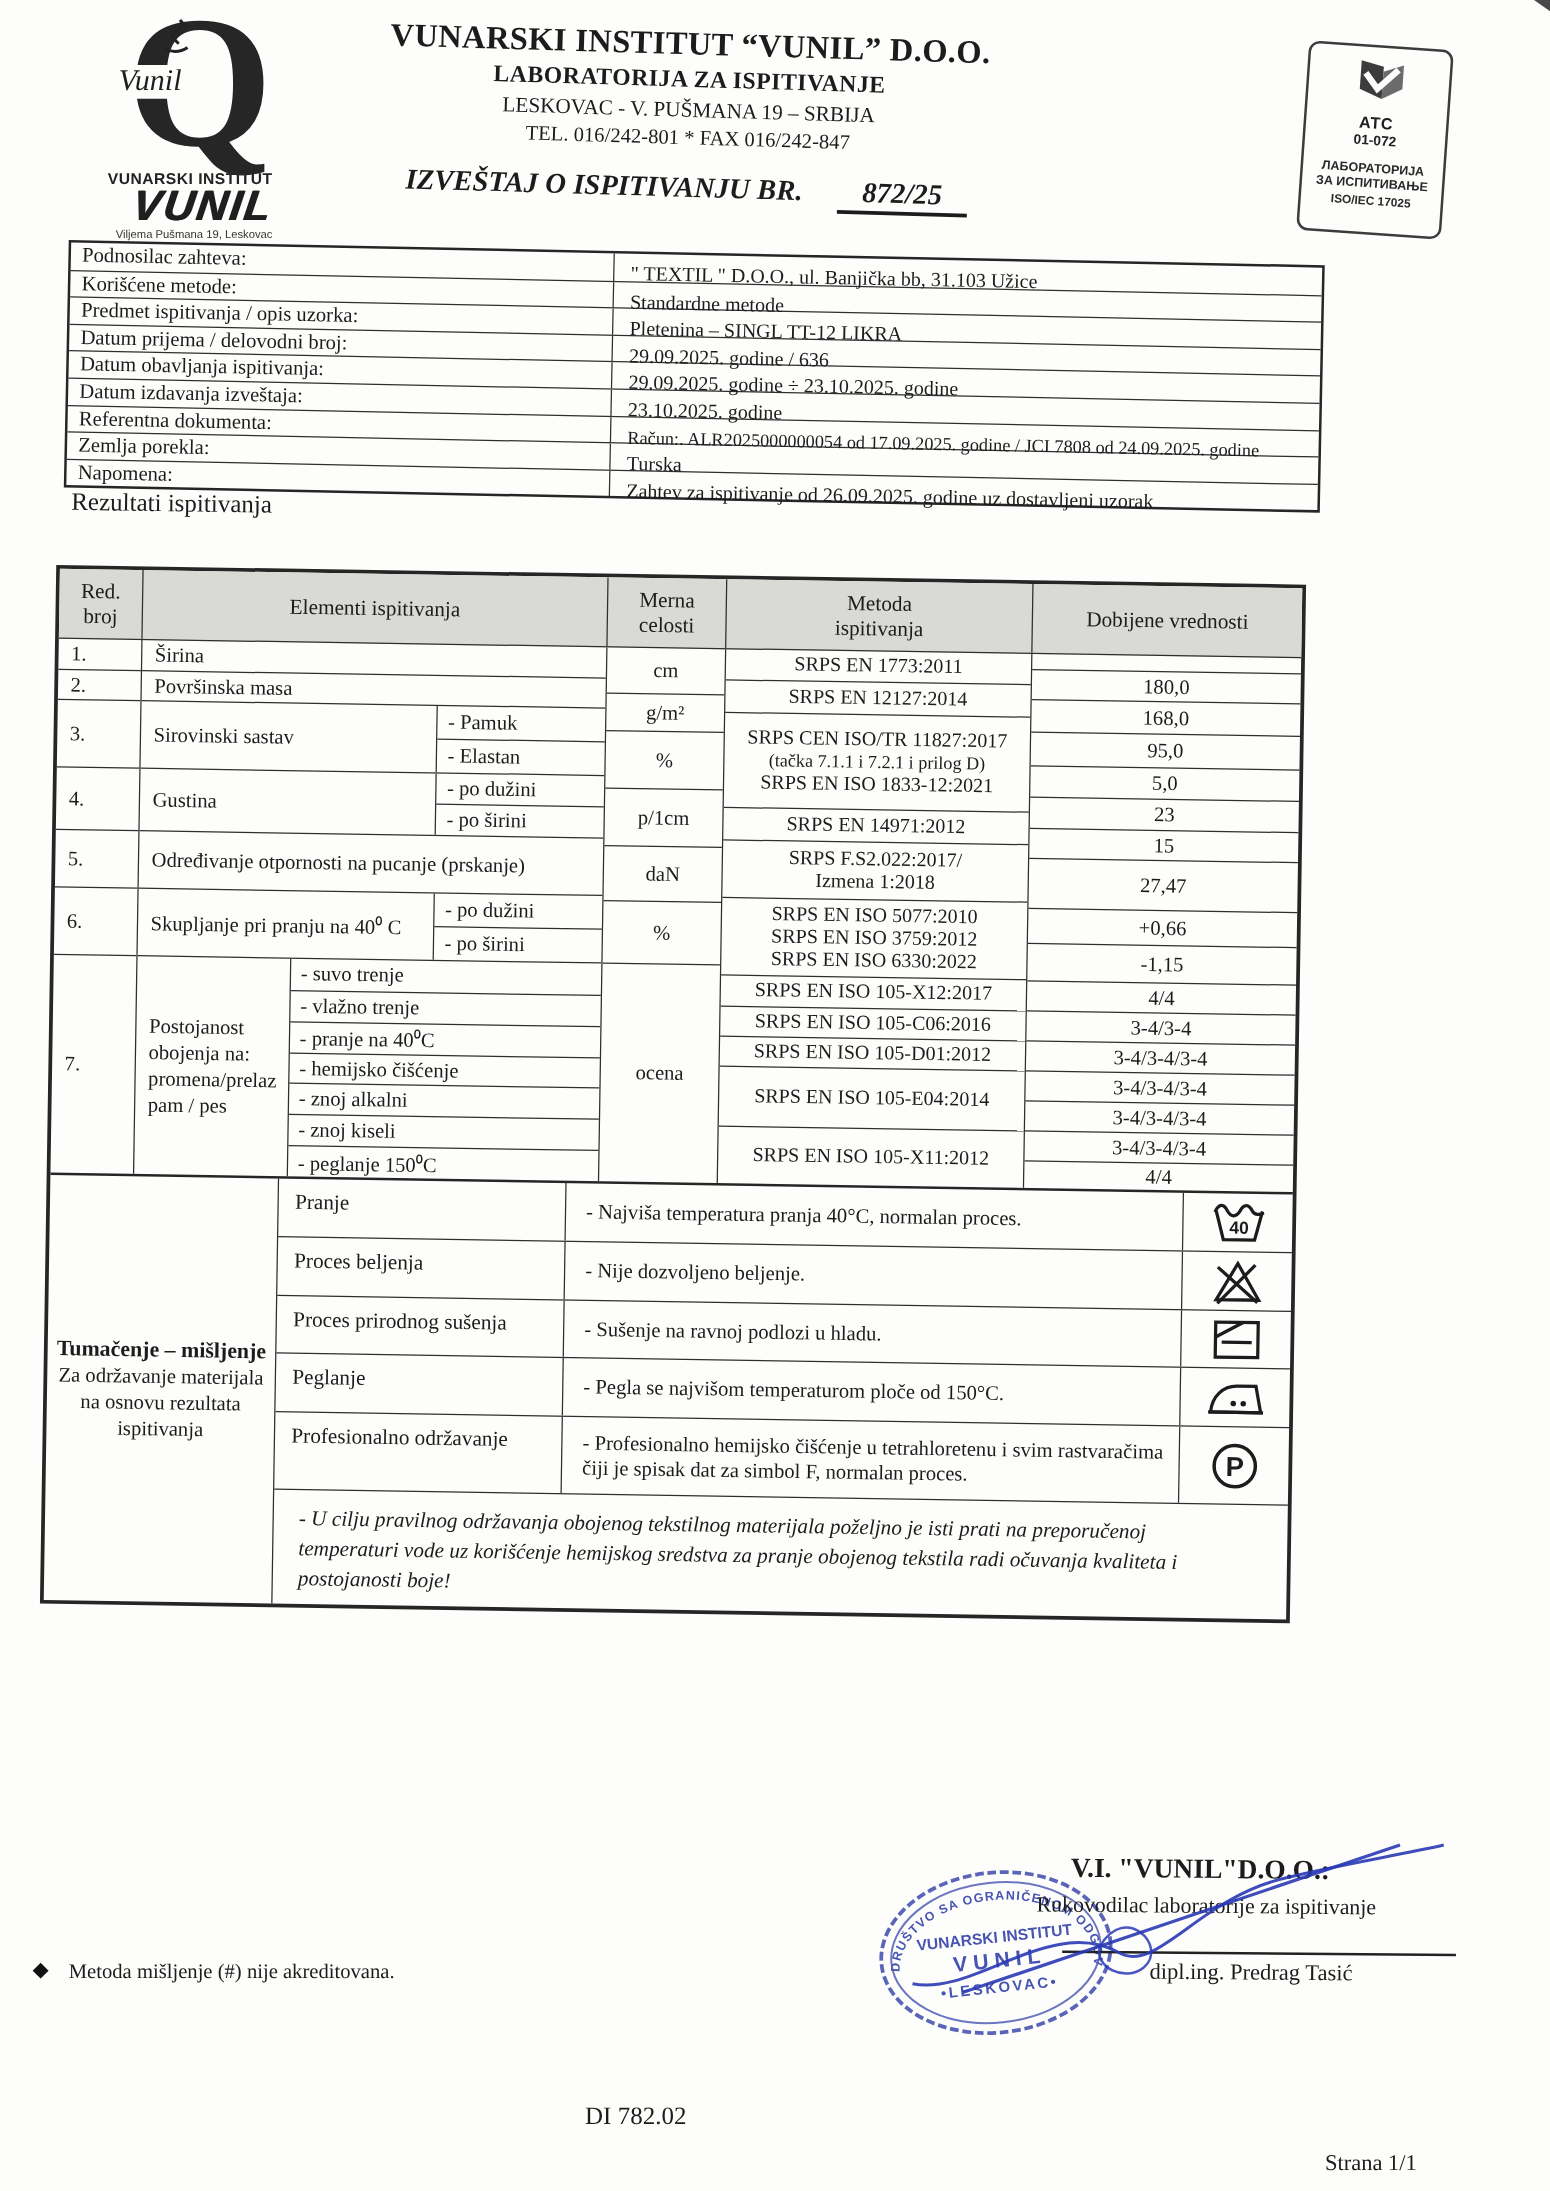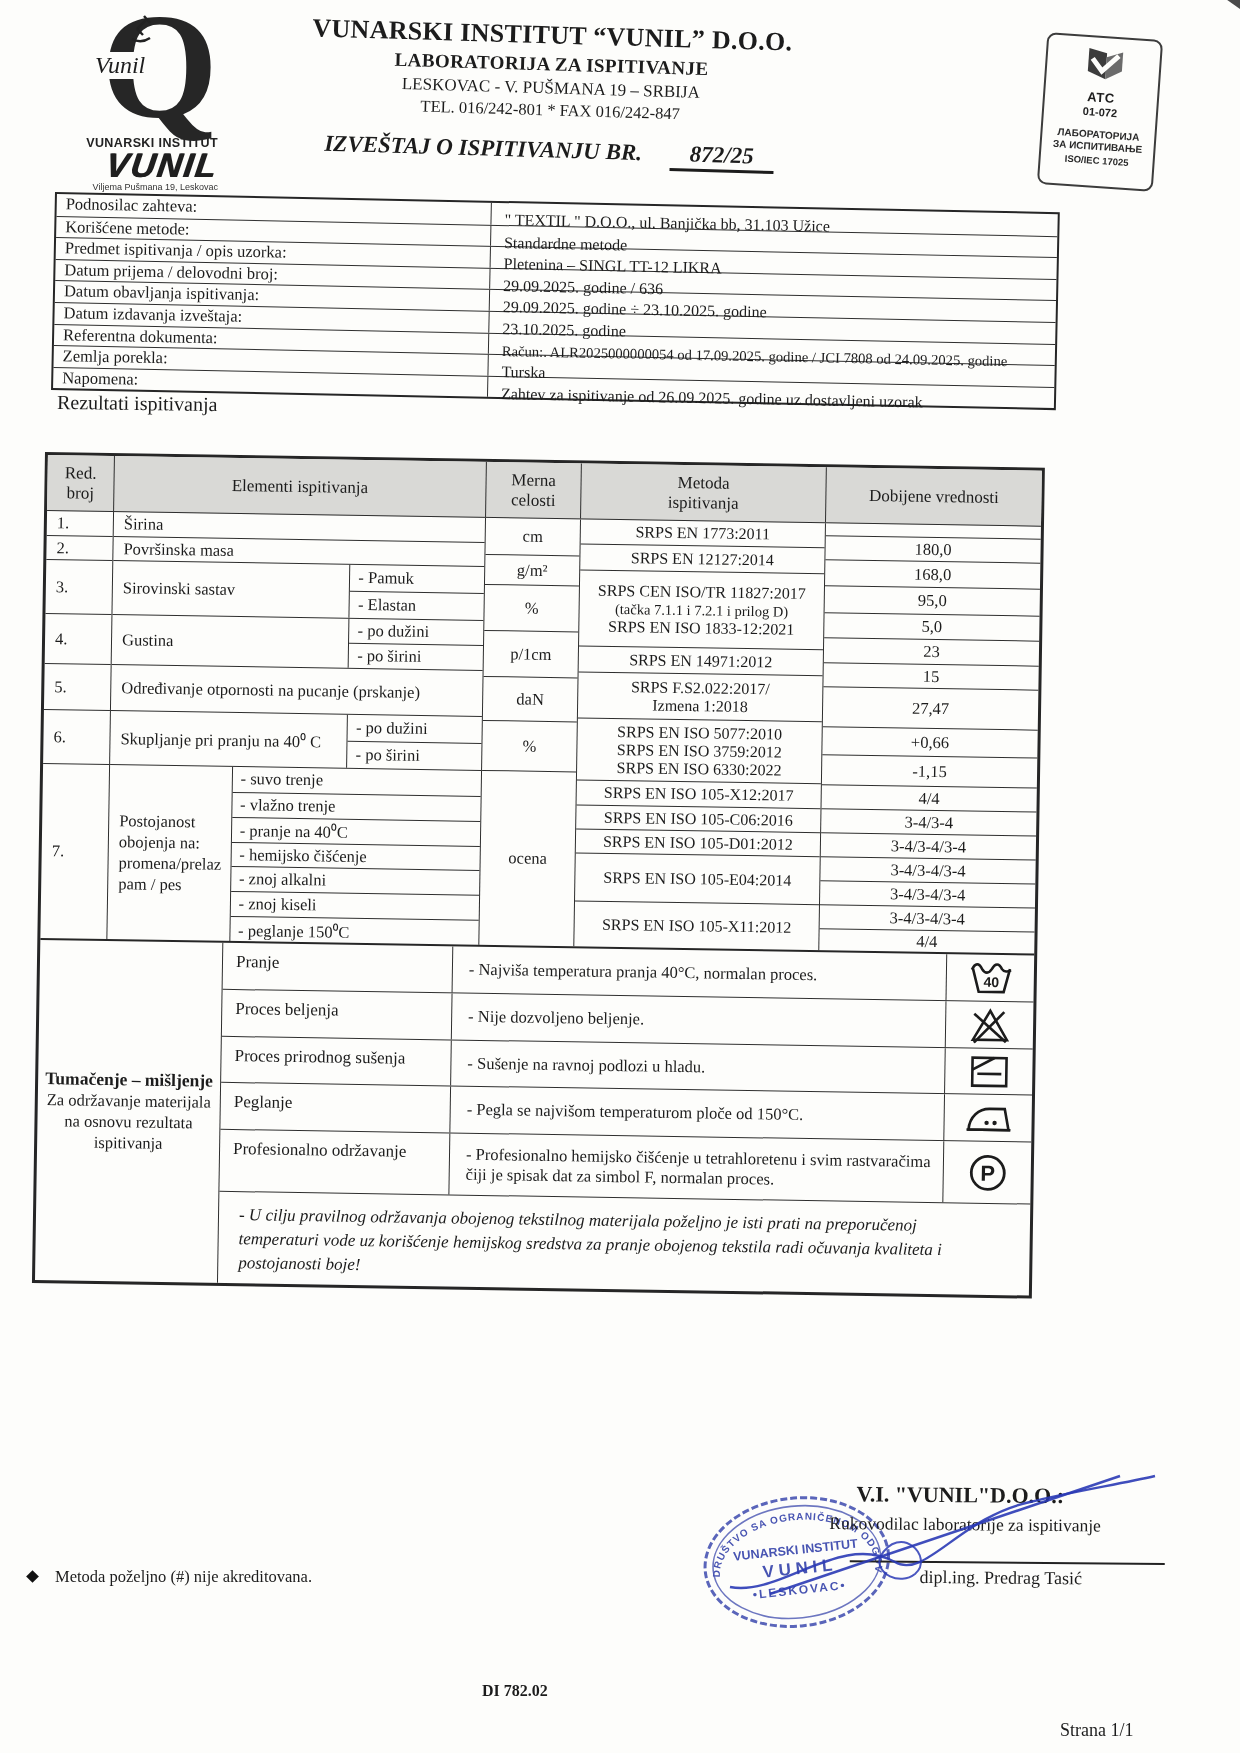--- a/index.html
+++ b/index.html
@@ -90,21 +90,21 @@
   .sig-company { font-size:22px; font-weight:bold; text-align:center; padding-left:60px;}
   .sig-role { font-size:17.5px; text-align:center; padding-left:70px; margin-top:6px;}
   .sig-line { margin:26px 0 0 210px; width:315px; border-top:2px solid #222; }
   .sig-name { font-size:18px; margin:4px 0 0 280px; }
   .stamp-wrap { position:absolute; left:700px; top:1492px; transform:rotate(-6deg); opacity:.88;}
   .sig-stroke { position:absolute; left:700px; top:1462px; pointer-events:none;}
 
   .footer-notes { position:absolute; left:26px; top:1560px; }
   .fnote { display:flex; align-items:flex-start; margin-top:7px; font-size:16.5px; }
   .diamond { width:9px; height:9px; background:#111; transform:rotate(45deg); margin:5px 18px 0 2px; flex:none;}
-  .doc-id { position:absolute; left:482px; top:1682px; font-size:16px; font-weight:bold; }
+  .doc-id { position:absolute; left:468px; top:1682px; font-size:20px; font-weight:normal; }
   .page-num { position:absolute; left:1060px; top:1720px; font-size:18px; }
 </style>
 </head>
 <body>
 
 <div class="page">
   <div class="corner-mark"></div>
 
   <div class="logo-block">
     <div class="qwrap">
@@ -407,19 +407,19 @@
 
   <svg class="sig-stroke" width="480" height="150" viewBox="0 0 480 150">
     <path d="M30,125 C80,135 140,70 195,100 C225,118 260,55 330,40 C370,30 420,22 455,14" fill="none" stroke="#2a3ab5" stroke-width="2.4" opacity="0.9"></path>
     <path d="M70,132 L420,14" fill="none" stroke="#2a3ab5" stroke-width="2.6" opacity="0.9"></path>
     <path d="M180,95 C200,60 235,95 215,112 C200,124 175,112 180,95" fill="none" stroke="#2a3ab5" stroke-width="2" opacity="0.85"></path>
   </svg>
 
   <div class="footer-notes">
     <div class="fnote">
         <span class="diamond"></span>
-        <span>Metoda poželjno (#) nije akreditovana.</span>
+        <span>Metoda mišljenje (#) nije akreditovana.</span>
       </div>
   </div>
 
   <div class="doc-id">DI 782.02</div>
   <div class="page-num">Strana 1/1</div>
 </div>
 
 </body></html>

